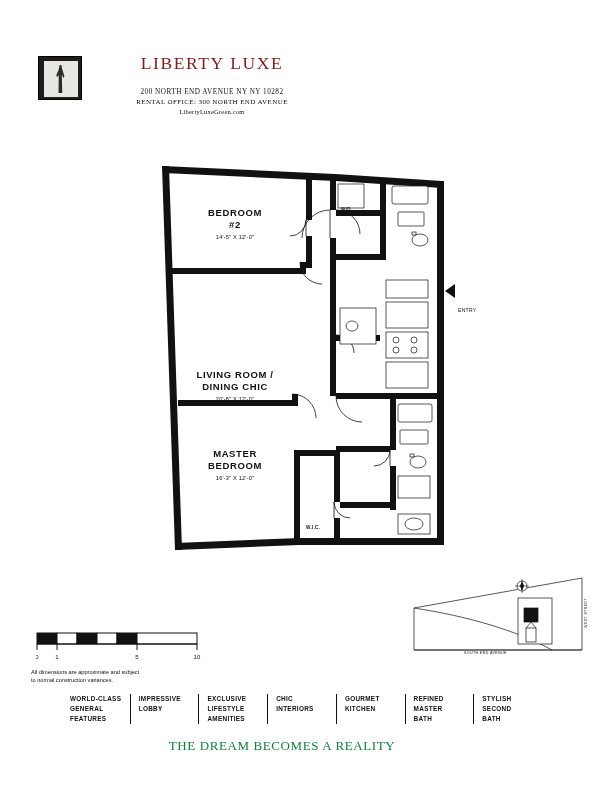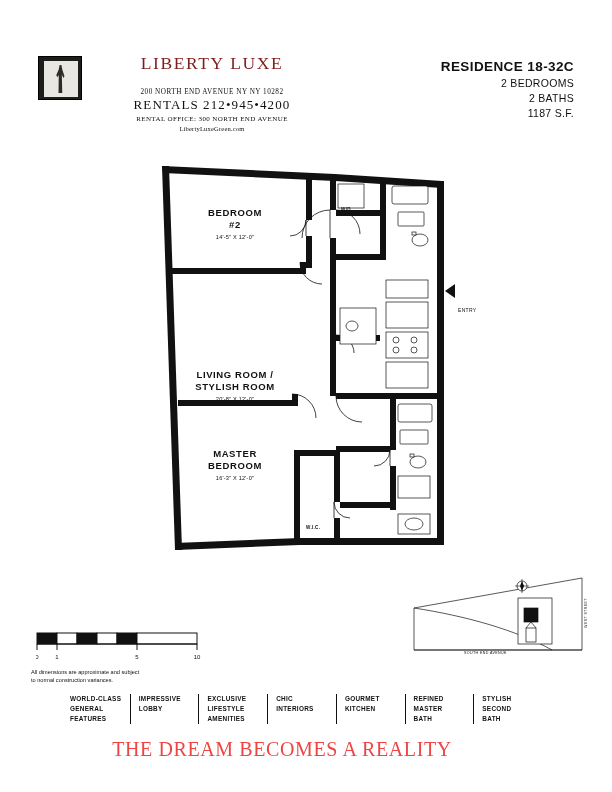--- a/index.html
+++ b/index.html
@@ -212,48 +212,41 @@
   }
   .feature:first-child { border-left: none; padding-left: 0; }
 
   #tagline {
     position: absolute;
     left: 0;
     top: 738px;
     width: 564px;
     text-align: center;
     font-family: "Liberation Serif", serif;
-    font-size: 20px;
+    font-size: 13px;
     letter-spacing: 0.6px;
-    color: #ef4444;
+    color: #15803d;
   }
 </style>
 </head>
 <body>
 
 <div id="header">
 
   <div id="logo-mark">
     <div class="statue"></div>
   </div>
 
   <div id="brand-block">
     <div id="brand-name">LIBERTY LUXE</div>
     <div id="brand-address">200 NORTH END AVENUE NY NY 10282</div>
-    <div id="brand-rentals">RENTALS  212•945•4200</div>
     <div id="brand-office">RENTAL OFFICE: 300 NORTH END AVENUE</div>
     <div id="brand-web">LibertyLuxeGreen.com</div>
   </div>
 
-  <div id="residence-block">
-    <div id="residence-title">RESIDENCE 18-32C</div>
-    <div id="residence-beds">2 BEDROOMS</div>
-    <div id="residence-baths">2  BATHS</div>
-    <div id="residence-sf">1187 S.F.</div>
-  </div>
 </div>
 
 <div id="floorplan">
   <svg width="612" height="420" viewBox="0 0 612 420">
     <g fill="none" stroke="#111" stroke-width="1">
 
       <g fill="#111" stroke="none">
 
         <polygon points="162,16 169,16 182,400 175,400"></polygon>
 
@@ -358,21 +351,21 @@
       <polygon points="445,141 455,134 455,148" fill="#111" stroke="none"></polygon>
     </g>
   </svg>
 
   <div class="plan-label" style="left:175px; top:57px; width:120px;">
     <div class="rm-name"><span>BEDROOM</span><br><span>#2</span></div>
     <div class="rm-dims">14'-5" X 12'-0"</div>
   </div>
 
   <div class="plan-label" style="left:175px; top:176px; width:120px;margin-top:43px;">
-    <div class="rm-name"><span>LIVING ROOM /</span><br><span>STYLISH ROOM</span></div>
+    <div class="rm-name"><span>LIVING ROOM /</span><br><span>DINING CHIC</span></div>
     <div class="rm-dims">20'-8" X 12'-0"</div>
   </div>
 
   <div class="plan-label" style="left:175px; top:298px; width:120px;">
     <div class="rm-name"><span>MASTER</span><br><span>BEDROOM</span></div>
     <div class="rm-dims">16'-3" X 12'-0"</div>
   </div>
 
   <div class="tiny-label" style="left:341px; top:57px;">W/D</div>
   <div class="tiny-label" style="left:306px; top:375px;">W.I.C.</div>

